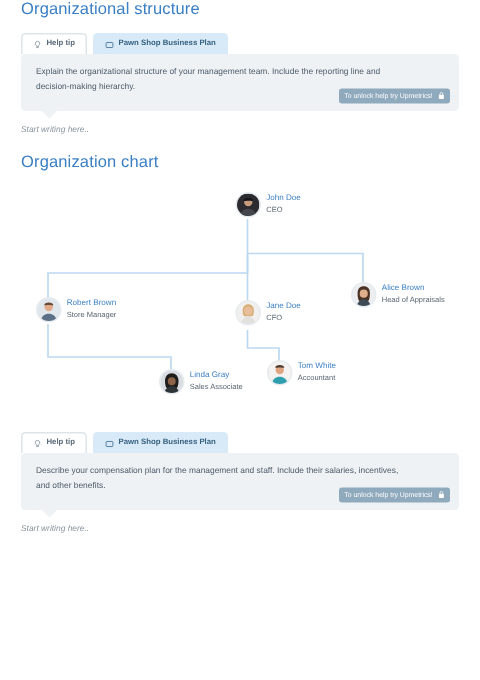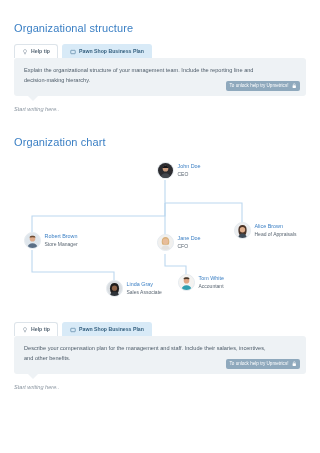--- a/index.html
+++ b/index.html
@@ -10,21 +10,21 @@
     overflow: hidden;
   }
   .page { position: relative; width: 320px; height: 453px; padding: 0 14px; }
 
   .section-title {
     color: #3a7fc4;
     font-size: 11px;
     font-weight: 400;
     letter-spacing: .1px;
   }
-  #sec1-title { margin-top: 22px; }
+  #sec1-title { }
   #sec2-title { margin-top: 0; }
 
   
   .tabs {
     display: flex;
     align-items: flex-end;
     margin-top: 10px;
     height: 14px;
   }
   .tab {
@@ -157,21 +157,21 @@
             <rect x="1.5" y="6" width="9" height="7.5" rx="1.2" fill="#ffffff"></rect>
             <path d="M3.6 6V4.2a2.4 2.4 0 0 1 4.8 0V6" fill="none" stroke="#ffffff" stroke-width="1.5"></path>
           </svg>
       </span>
     </div>
     <div class="callout-tail"></div>
   </div>
 
   <div class="start-writing">Start writing here..</div>
 
-  <h3 class="section-title" style="margin-top:24px">Organization chart</h3>
+  <h3 class="section-title" style="margin-top:12px">Organization chart</h3>
 
   <div class="chart-wrap">
     <svg class="chart-svg" viewBox="0 0 292 158">
       <g fill="none" stroke="#bcd8ef" stroke-width="1.1">
 
         <path d="M151 26 L151 49"></path>
 
         <path d="M151 49 L228 49 L228 74"></path>
 
         <path d="M151 49 L151 62 L18 62 L18 84"></path>

